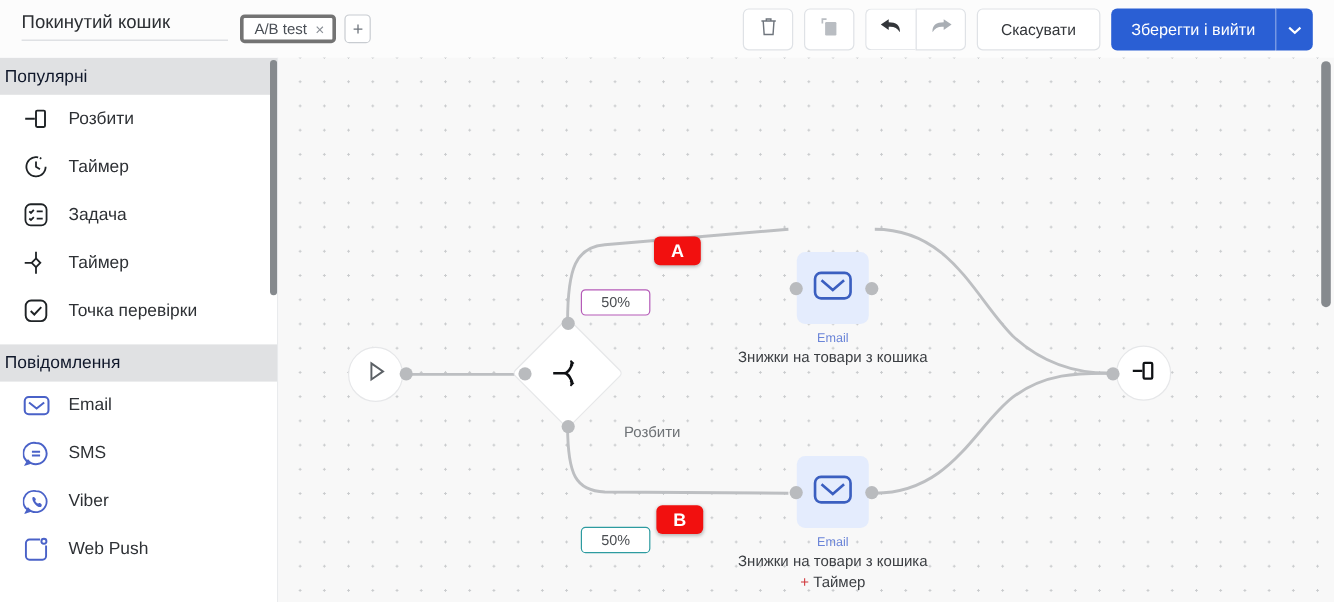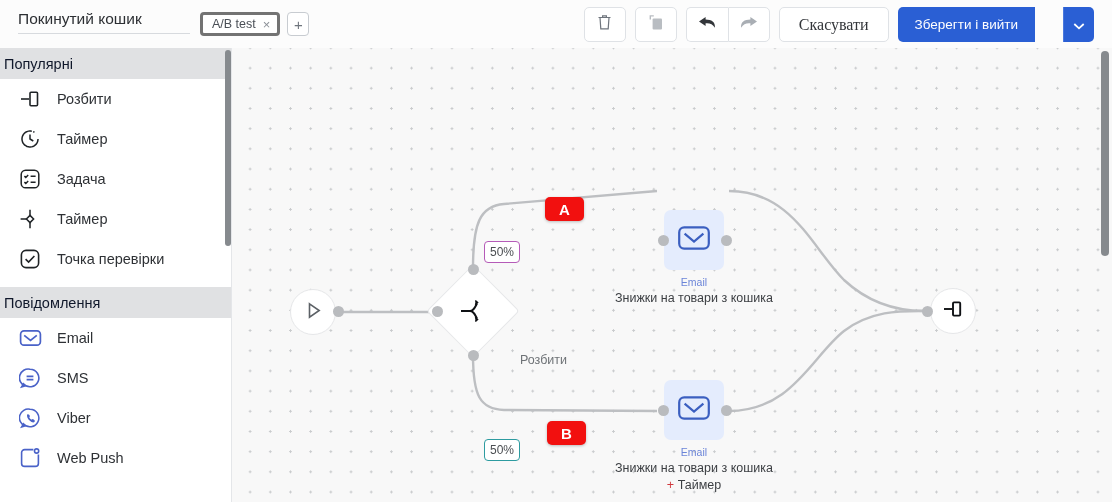--- a/index.html
+++ b/index.html
@@ -45,24 +45,24 @@
     width: 42px; height: 35px; background: #fff;
     border: 1px solid #dfe2e6; border-radius: 5px;
     display: flex; align-items: center; justify-content: center; cursor: pointer;
   }
   .tgroup { display: flex; }
   .tgroup .tbtn:first-child { border-radius: 5px 0 0 5px; border-right: none; }
   .tgroup .tbtn:last-child { border-radius: 0 5px 5px 0; }
   .btn-cancel {
     height: 35px; padding: 0 19px; background: #fff;
     border: 1px solid #dfe2e6; border-radius: 5px;
-    font-size: 16px; color: #33363a; cursor: pointer;
-    font-family: Liberation Serif, serif;
-  }
-  .save-group { display: flex; gap: 28px; }
+    font-size: 13px; color: #33363a; cursor: pointer;
+    font-family: Liberation Sans, sans-serif;
+  }
+  .save-group { display: flex; }
   .btn-save {
     height: 35px; padding: 0 17px; background: #2a5fd4; border: none;
     border-radius: 5px 0 0 5px; color: #fff; font-size: 13.5px;
     cursor: pointer; font-family: "Liberation Sans", sans-serif;
   }
   .btn-save-caret {
     width: 31px; height: 35px; background: #2a5fd4; border: none;
     border-left: 1px solid #4a78de; border-radius: 0 5px 5px 0;
     color: #fff; display: flex; align-items: center; justify-content: center; cursor: pointer;
   }
@@ -134,21 +134,21 @@
     position: absolute; font-size: 12.5px; color: #6e7276;
   }
   .ab-badge {
     position: absolute; height: 24px; min-width: 39px; padding: 0 8px;
     background: #f2100f; border-radius: 5px; color: #fff;
     font-size: 15px; font-weight: bold;
     display: flex; align-items: center; justify-content: center;
     box-shadow: 0 1px 3px rgba(0,0,0,.25); cursor: pointer;
   }
   .pct-badge {
-    position: absolute; height: 22px; padding: 0 5px; background: #fff;
+    position: absolute; height: 22px; padding: 0 16px; background: #fff;
     border: 1px solid #b55bb8; border-radius: 4px;
     font-size: 12px; color: #4b4e52;
     display: flex; align-items: center; justify-content: center; cursor: pointer;
   }
   .pct-badge.teal { border-color: #2d9ba0; }
   .port {
     position: absolute; width: 11px; height: 11px; border-radius: 50%;
     background: #b9bbbe; cursor: pointer;
   }
 </style>

